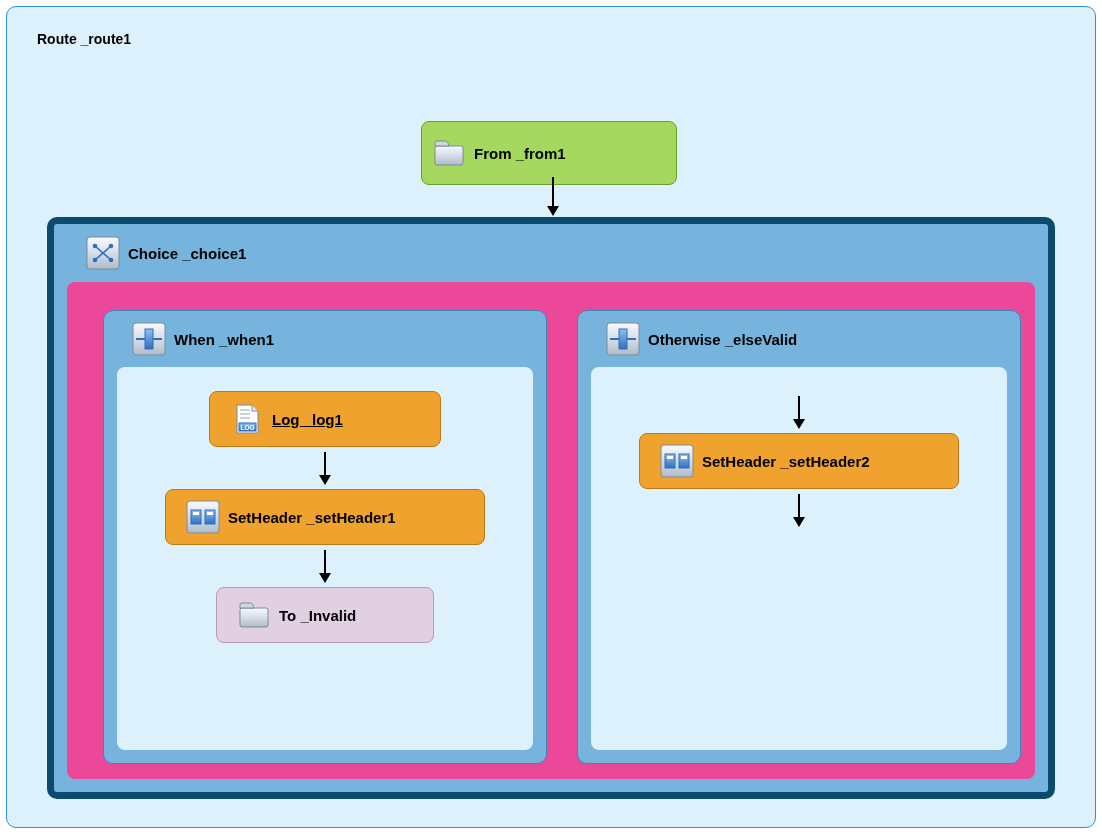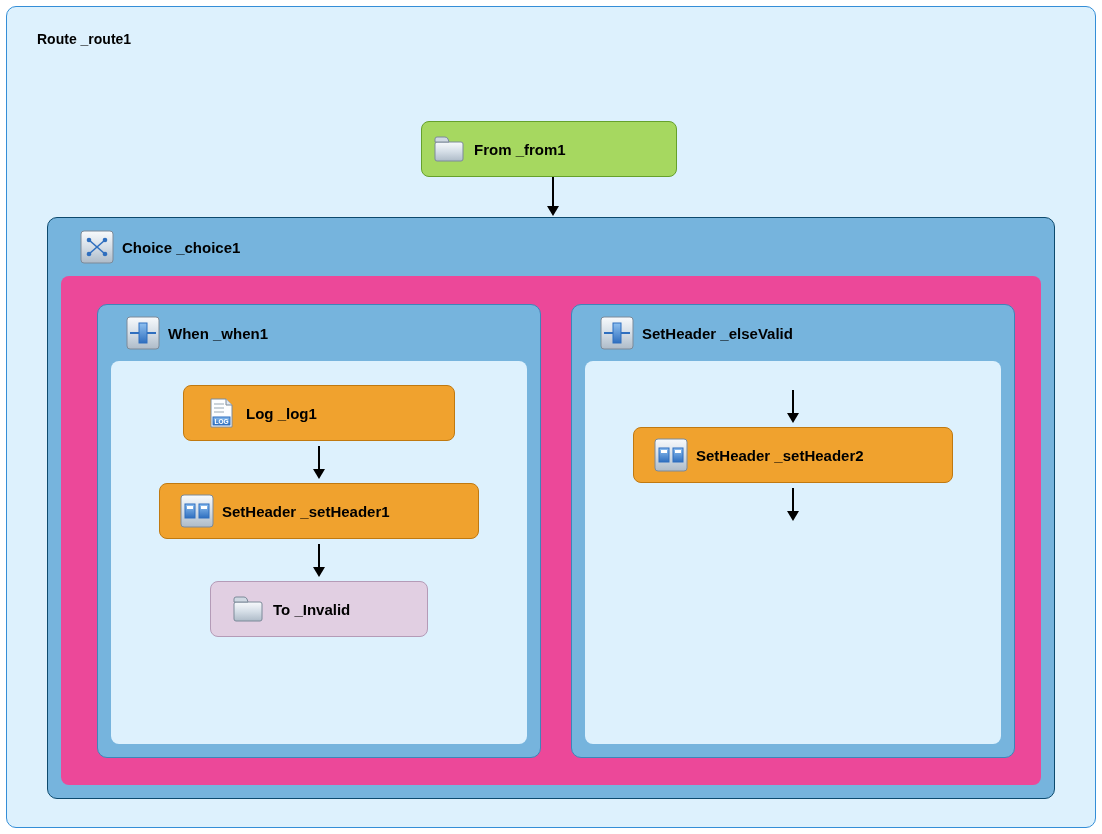--- a/index.html
+++ b/index.html
@@ -23,40 +23,40 @@
     position: absolute;
     left: 30px; top: 24px;
     font-weight: bold;
     font-size: 14px;
   }
 
   
   .from-node {
     position: absolute;
     left: 414px; top: 114px;
-    width: 256px; height: 56px;
+    width: 256px; height: 64px;
     background: #A6D860;
     border: 1.5px solid #66A12B;
     border-radius: 8px;
     display: flex;
     align-items: center;
   }
   .node-label {
     font-weight: bold;
     font-size: 15px;
     margin-left: 8px;
   }
 
   
   .choice-container {
     position: absolute;
     left: 40px; top: 210px;
     width: 1008px; height: 582px;
     background: #76B4DD;
-    border: 1px solid #0c4a6e;
+    border: 7px solid #0c4a6e;
     border-radius: 10px;
   }
   .choice-header {
     height: 58px;
     display: flex;
     align-items: center;
     padding-left: 22px;
   }
   .choice-body {
     position: absolute;
@@ -102,21 +102,21 @@
     padding: 0 16px 0 10px;
   }
   .orange-node {
     background: #F0A22E;
     border: 1.5px solid #C07910;
   }
   .purple-node {
     background: #E1CFE2;
     border: 1.5px solid #B49BB7;
   }
-  .log-node { width: 272px; }
+  .log-node { width: 232px; text-decoration: underline; }
   .setheader-node { width: 320px; text-align: right; }
   .to-node { width: 218px; }
 
   .arrow-down {
     display: flex;
     flex-direction: column;
     align-items: center;
     height: 42px;
     justify-content: center;
   }
@@ -263,21 +263,21 @@
       <div class="branch branch-otherwise">
         <div class="branch-header">
           <span class="icon">
             <svg viewBox="0 0 34 34">
               <rect x="1" y="1" width="32" height="32" rx="3" fill="url(#metalGrad)" stroke="#7C8A99"></rect>
               <rect x="13" y="7" width="8" height="20" fill="url(#blueGrad)" stroke="#2F6FBF"></rect>
               <path d="M4 17 L13 17" stroke="#2F6FBF" stroke-width="2"></path>
               <path d="M21 17 L30 17" stroke="#2F6FBF" stroke-width="2"></path>
             </svg>
           </span>
-          <span class="node-label">SetHeader _elseValid</span>
+          <span class="node-label">Otherwise _elseValid</span>
         </div>
         <div class="branch-body">
           <div class="arrow-down">
               <div class="arrow-line"></div>
               <div class="arrow-head"></div>
             </div>
           <div class="step-node orange-node setheader-node">
             <span class="icon">
               <svg viewBox="0 0 34 34">
                 <rect x="1" y="1" width="32" height="32" rx="3" fill="url(#metalGrad)" stroke="#7C8A99"></rect>

